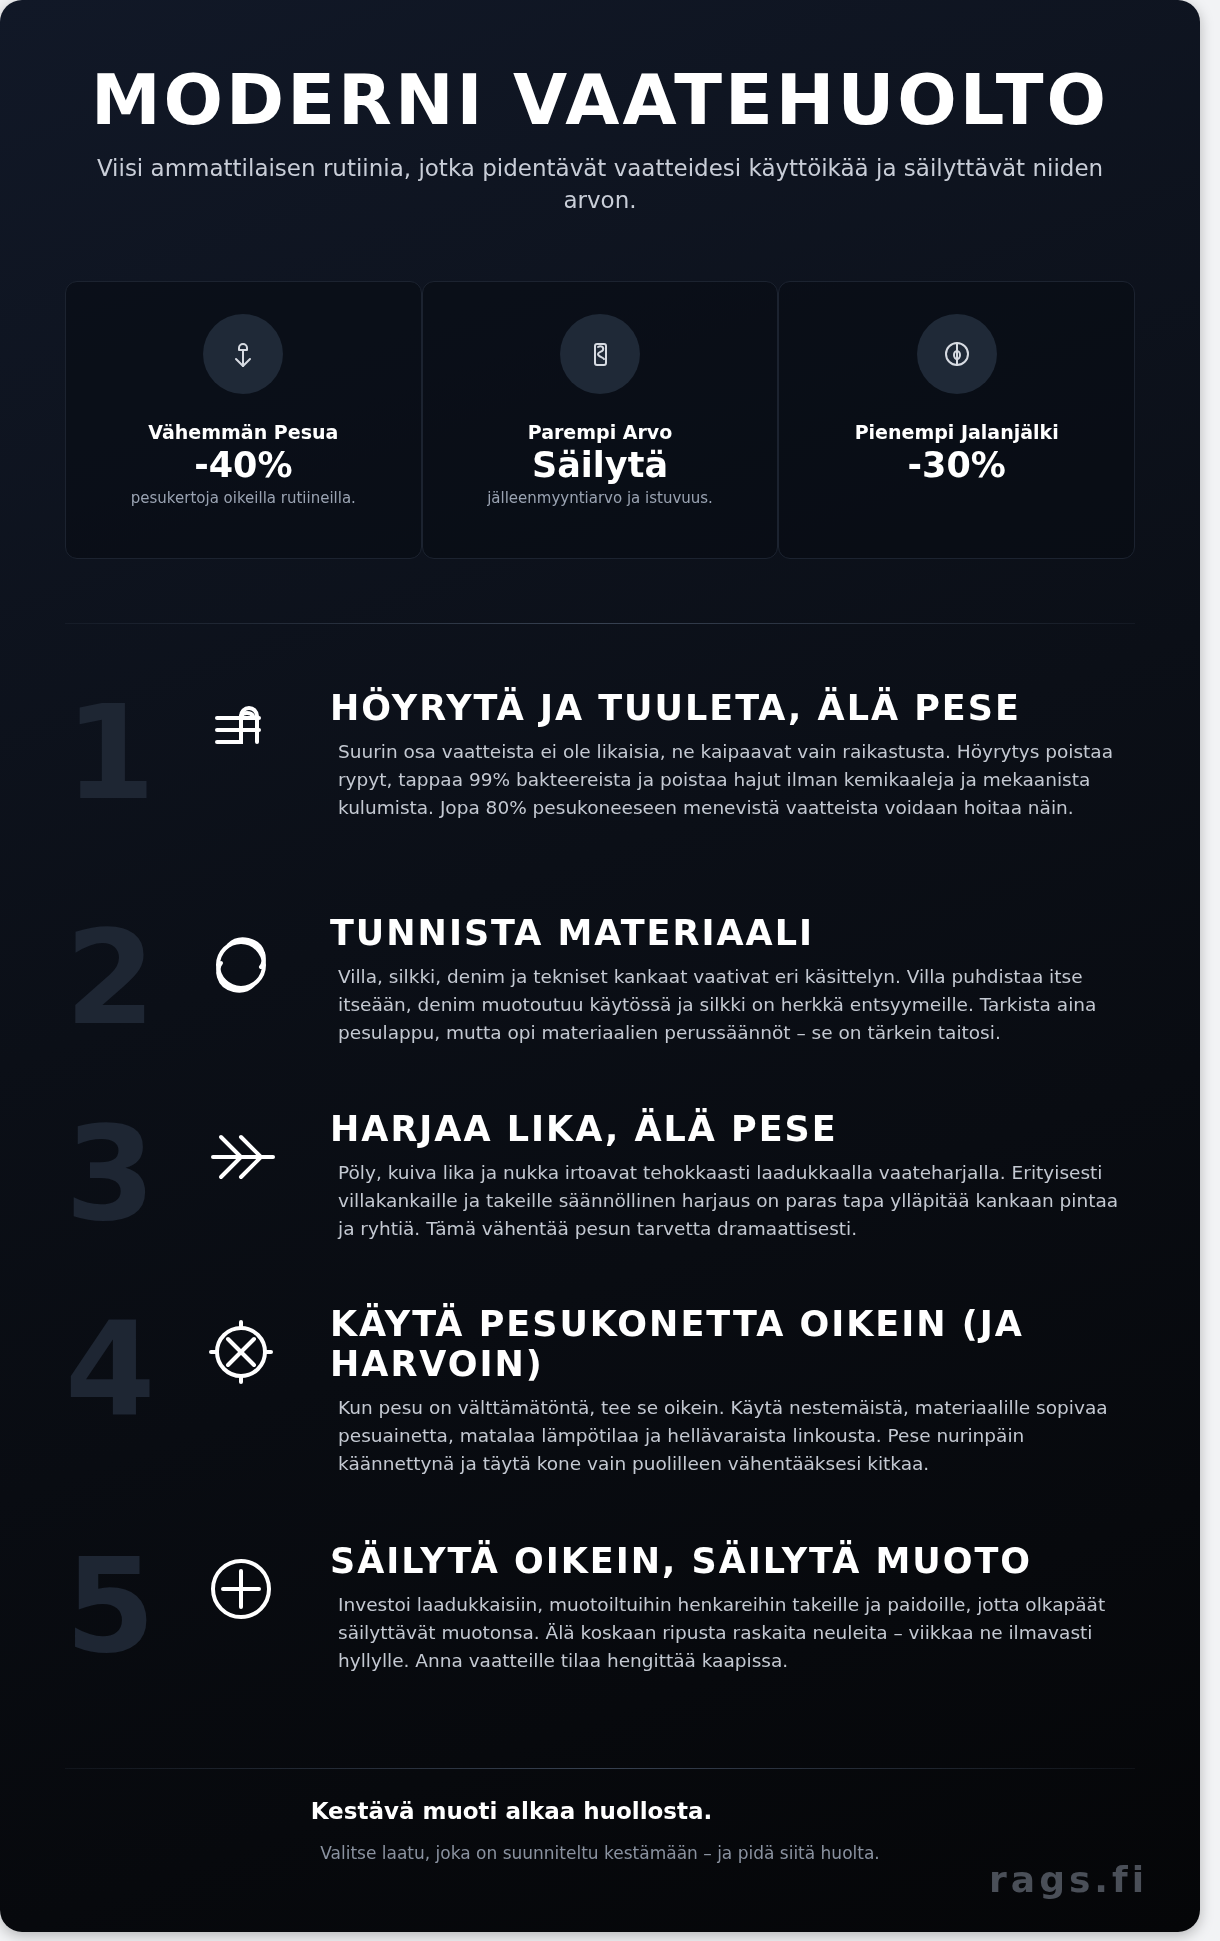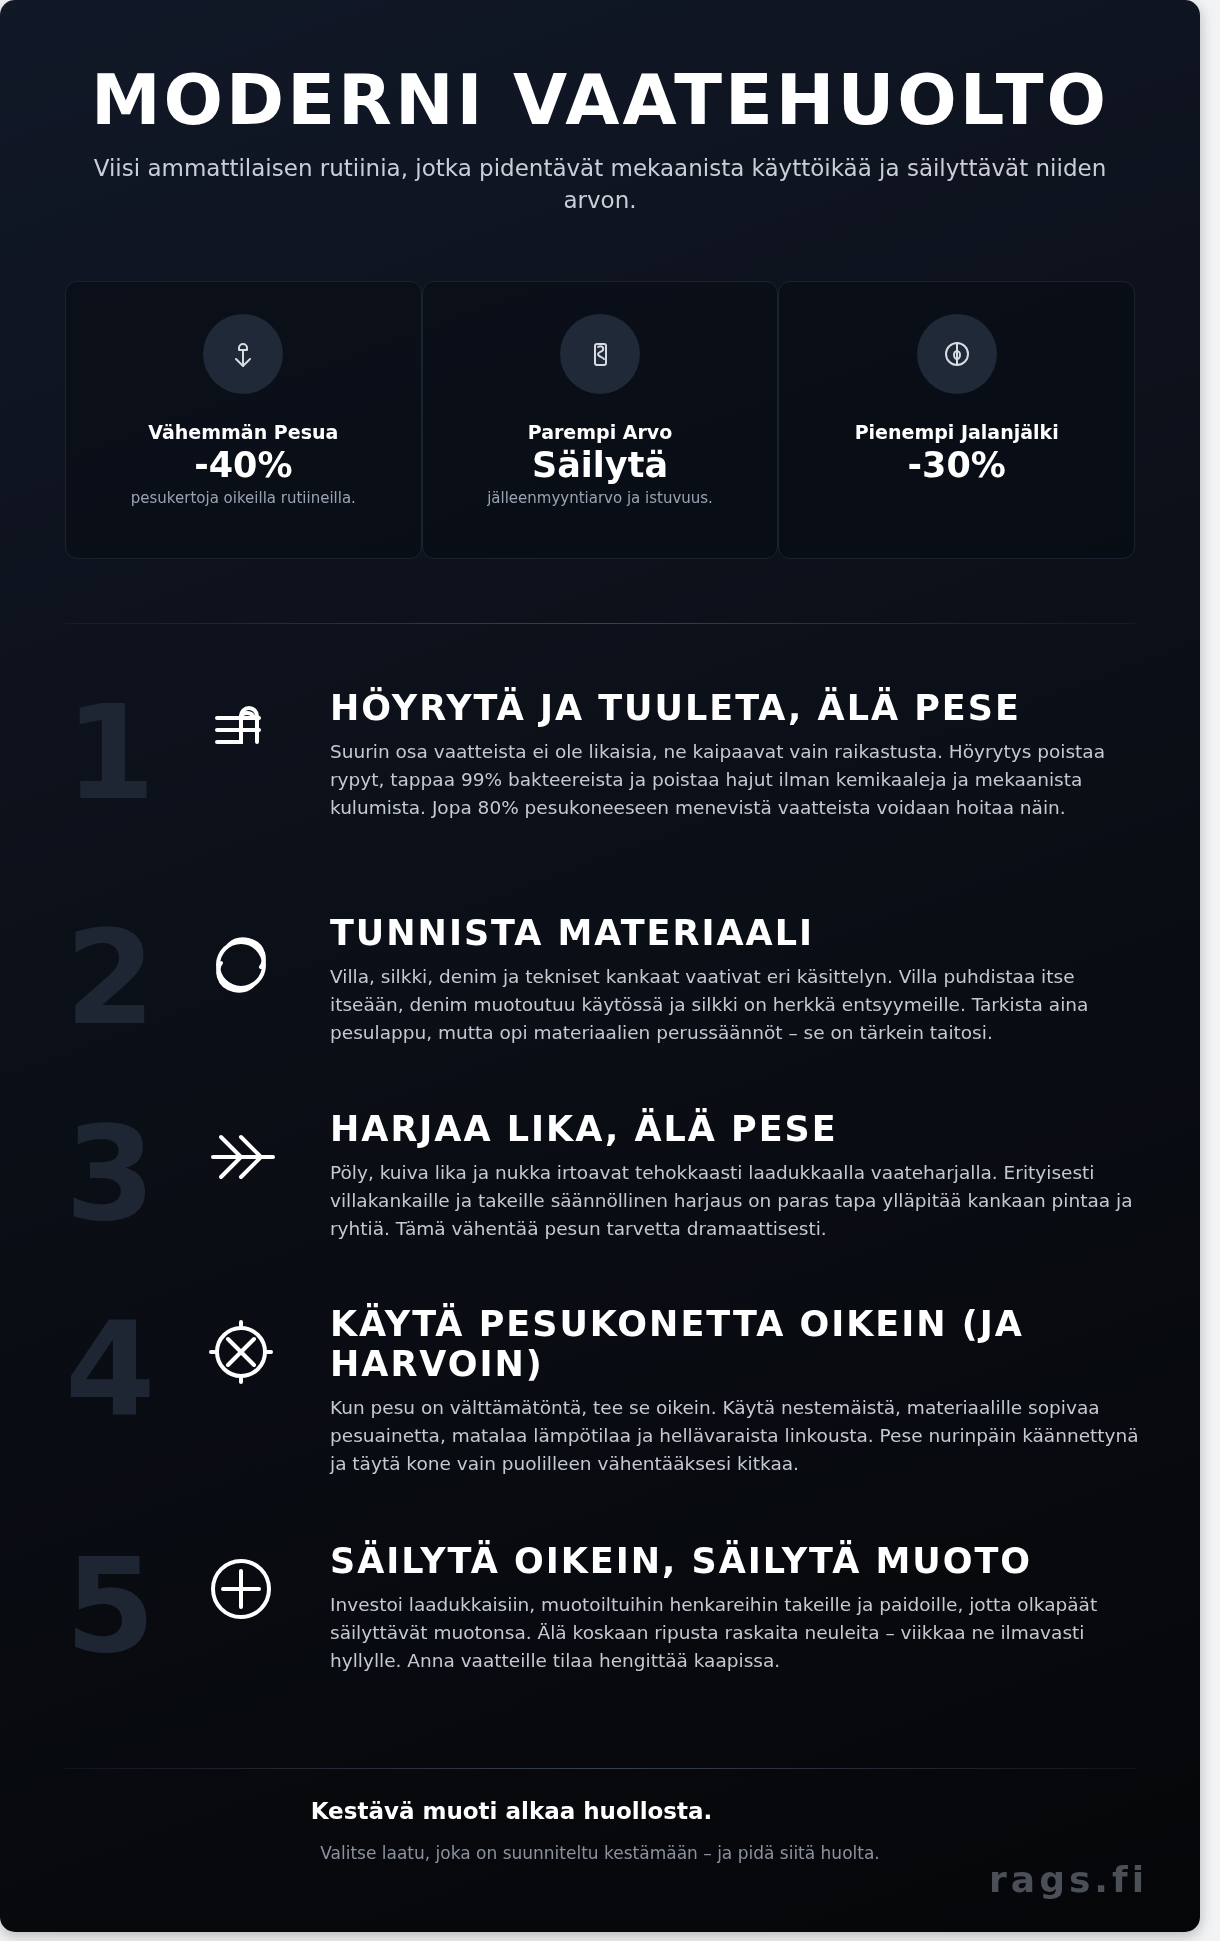--- a/index.html
+++ b/index.html
@@ -10,21 +10,21 @@
     background: #f2f3f5;
     overflow: hidden;
   }
   * { box-sizing: border-box; }
   .page {
     position: absolute;
     left: 0;
     top: 0;
     width: 1200px;
     height: 1932px;
-    border-radius: 15px;
+    border-radius: 22px;
     background: linear-gradient(160deg, #111827 0%, #0b0f17 45%, #050608 100%);
     box-shadow: 0 4px 14px rgba(0,0,0,0.25);
     font-family: "DejaVu Sans", sans-serif;
     color: #ffffff;
     overflow: hidden;
   }
   .hero-title {
     position: absolute;
     top: 58px;
     left: 0;
@@ -139,21 +139,21 @@
     font-weight: 700;
     letter-spacing: 2px;
     line-height: 40px;
     color: #ffffff;
     margin: 0 0 10px 0;
   }
   .tip-text {
     font-size: 18.5px;
     line-height: 28px;
     color: #c4c9d2;
-    margin: 0;
+    margin: 8px;
   }
   .footer-title {
     position: absolute;
     top: 1796px;
     left: 0;
     width: 1023px;
     text-align: center;
     font-size: 23px;
     font-weight: 700;
     color: #ffffff;
@@ -179,21 +179,21 @@
     color: #4a4f58;
     line-height: 44px;
   }
 </style>
 </head>
 <body>
 
 <div class="page">
 
   <h1 class="hero-title">MODERNI VAATEHUOLTO</h1>
-  <p class="hero-subtitle">Viisi ammattilaisen rutiinia, jotka pidentävät mekaanista käyttöikää ja säilyttävät niiden arvon.</p>
+  <p class="hero-subtitle">Viisi ammattilaisen rutiinia, jotka pidentävät vaatteidesi käyttöikää ja säilyttävät niiden arvon.</p>
 
   <div class="stats">
     <div class="stat-card">
       <div class="stat-icon">
         <svg viewBox="0 0 36 36" fill="none" stroke="#d7dbe2" stroke-width="2" stroke-linecap="round" stroke-linejoin="round">
           <path d="M14 12 a4 4 0 1 1 8 0 v2 h-8 z"></path>
           <path d="M18 14 v16"></path>
           <path d="M11 23 l7 7 l7 -7"></path>
         </svg>
       </div>

